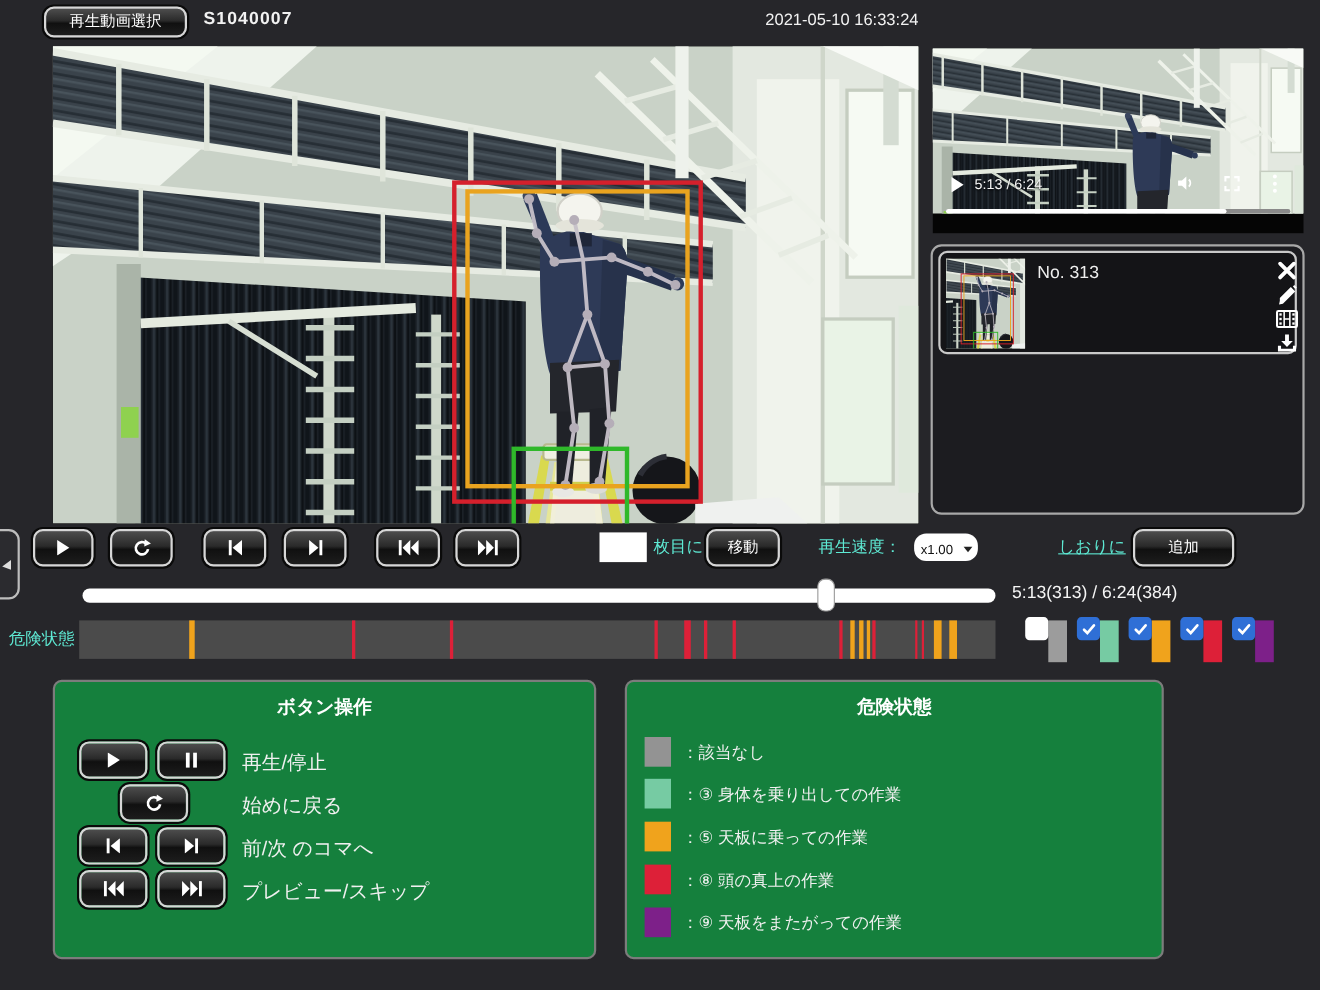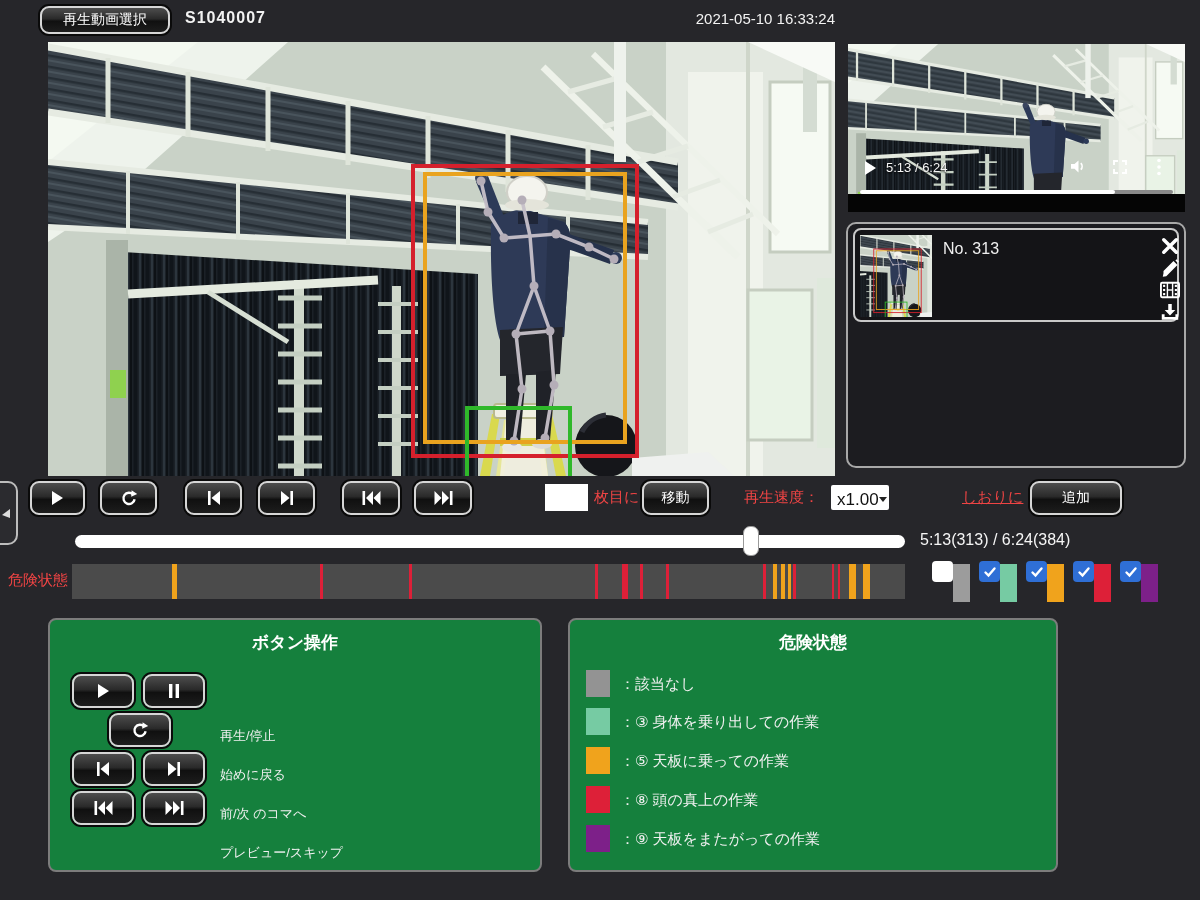--- a/index.html
+++ b/index.html
@@ -40,23 +40,23 @@
   .bookmark-card { position:absolute; left:5px; top:4px; width:326px; height:94px;
     border:2px solid #c9c9c9; border-radius:8px; background:#141417; }
   .bm-thumb { position:absolute; left:5px; top:5px; width:72px; height:82px; background:#222; overflow:hidden; }
   .bm-thumb svg { display:block; width:100%; height:100%; }
   .bm-title { position:absolute; left:88px; top:10px; font-size:16px; color:#efefef; }
   .card-icon { position:absolute; left:305px; width:20px; height:20px; cursor:pointer; }
 
   
   .frame-input { position:absolute; left:545px; top:484px; width:43px; height:27px; border:none; background:#fff; font-size:14px; text-align:center; color:#111; }
   .speed-select { position:absolute; left:831px; top:485px; width:58px; height:25px; background:#fff; color:#111;
-    font-size:17px; display:flex; align-items:center; justify-content:space-between; padding:4px 5px 0 6px; cursor:pointer; border-radius:2px; }
+    font-size:12px; display:flex; align-items:center; justify-content:space-between; padding:4px 5px 0 6px; cursor:pointer; border-radius:11px; }
   .speed-caret { width:0; height:0; border-left:4px solid transparent; border-right:4px solid transparent; border-top:5px solid #222; }
-  .label15 { font-size:15px; color:#ef4444; }
+  .label15 { font-size:15px; color:#5eead4; }
 
   
   .left-tab { position:absolute; left:-14px; top:481px; width:32px; height:64px; background:#2b2b2f;
     border:2px solid #bdbdbd; border-radius:10px; cursor:pointer; }
   .left-tab svg { position:absolute; right:4px; top:24px; }
 
   
   .seek-track { position:absolute; left:75px; top:535px; width:830px; height:13px; background:#fff; border-radius:7px; cursor:pointer; }
   .seek-thumb { position:absolute; top:-9px; width:16px; height:30px; background:#fff; border:1px solid #9a9a9a; border-radius:7px; cursor:grab; }
   .time-display { position:absolute; left:920px; top:531px; font-size:16px; color:#f5f5f5; }
@@ -68,21 +68,21 @@
   .filter-swatch { position:absolute; left:21px; top:3px; width:17px; height:38px; }
   .filter-checkbox { position:absolute; left:0; top:0; width:21px; height:21px; border-radius:4px; background:#fff; cursor:pointer;
     display:flex; align-items:center; justify-content:center; }
   .filter-checkbox svg { visibility:hidden; }
   .filter-checkbox.checked { background:#2f6fd6; }
   .filter-checkbox.checked svg { visibility:visible; }
 
   
   .panel { position:absolute; top:618px; height:254px; border:2px solid #7c7c7c; border-radius:8px; background:#15803d; }
   .panel-title { position:absolute; top:11px; left:0; width:100%; text-align:center; font-size:17px; font-weight:bold; color:#fff; }
-  .guide-label { position:absolute; left:170px; font-size:13px; color:#f0f0f0;margin-top:46px; }
+  .guide-label { position:absolute; left:170px; font-size:18px; color:#f0f0f0; }
   .legend-row { position:absolute; left:0; width:100%; }
   .legend-swatch { position:absolute; left:16px; width:24px; height:27px; }
   .legend-label { position:absolute; left:50px; top:5px; font-size:15px; color:#f0f0f0; }
 
   .footer { position:absolute; left:900px; top:876px; width:282px; text-align:right; font-size:15px; color:#e8e8e8; }
 
   .icon-white { fill:#fff; }
 </style>
 </head>
 <body>

